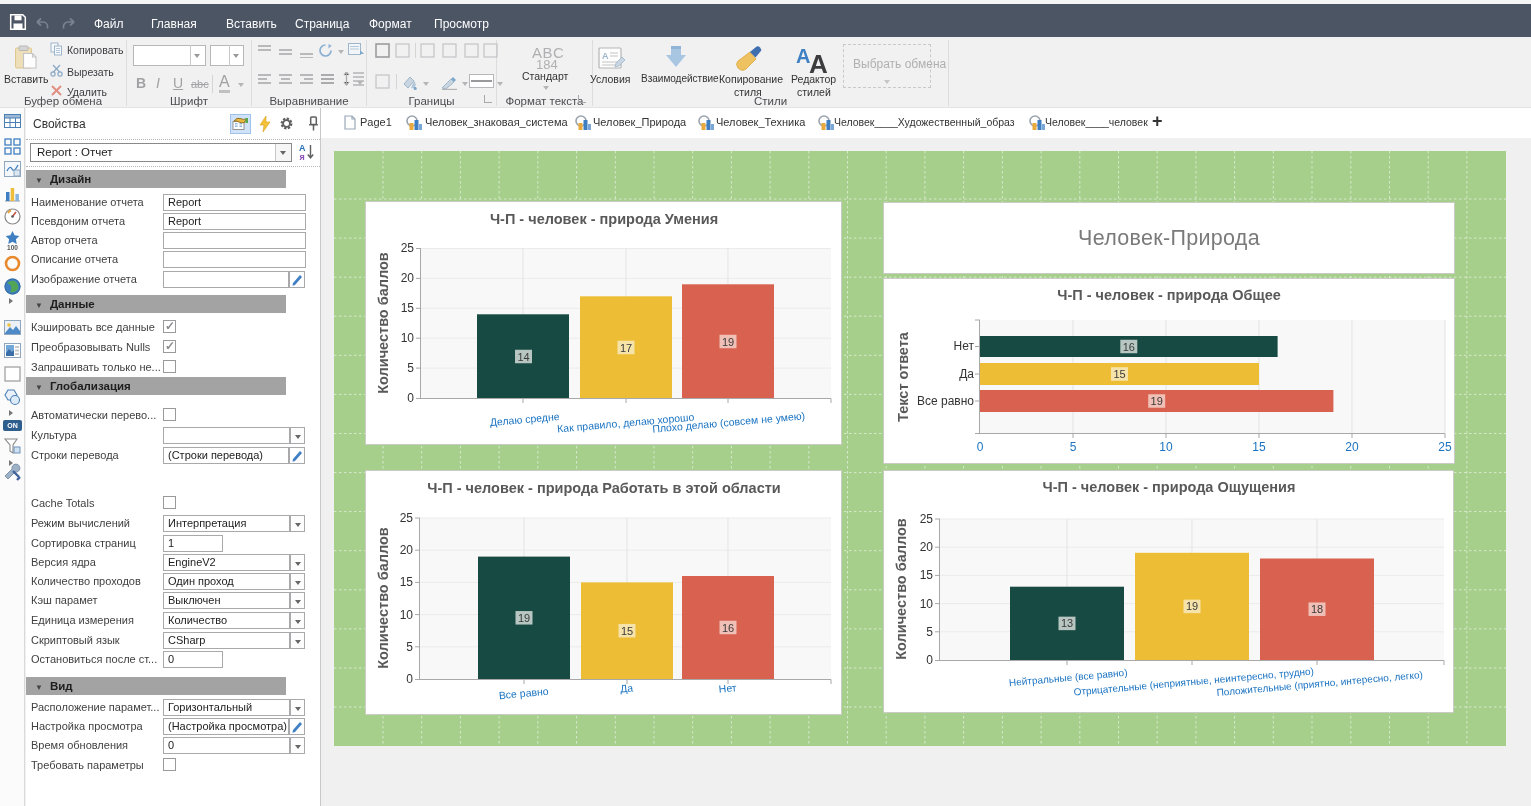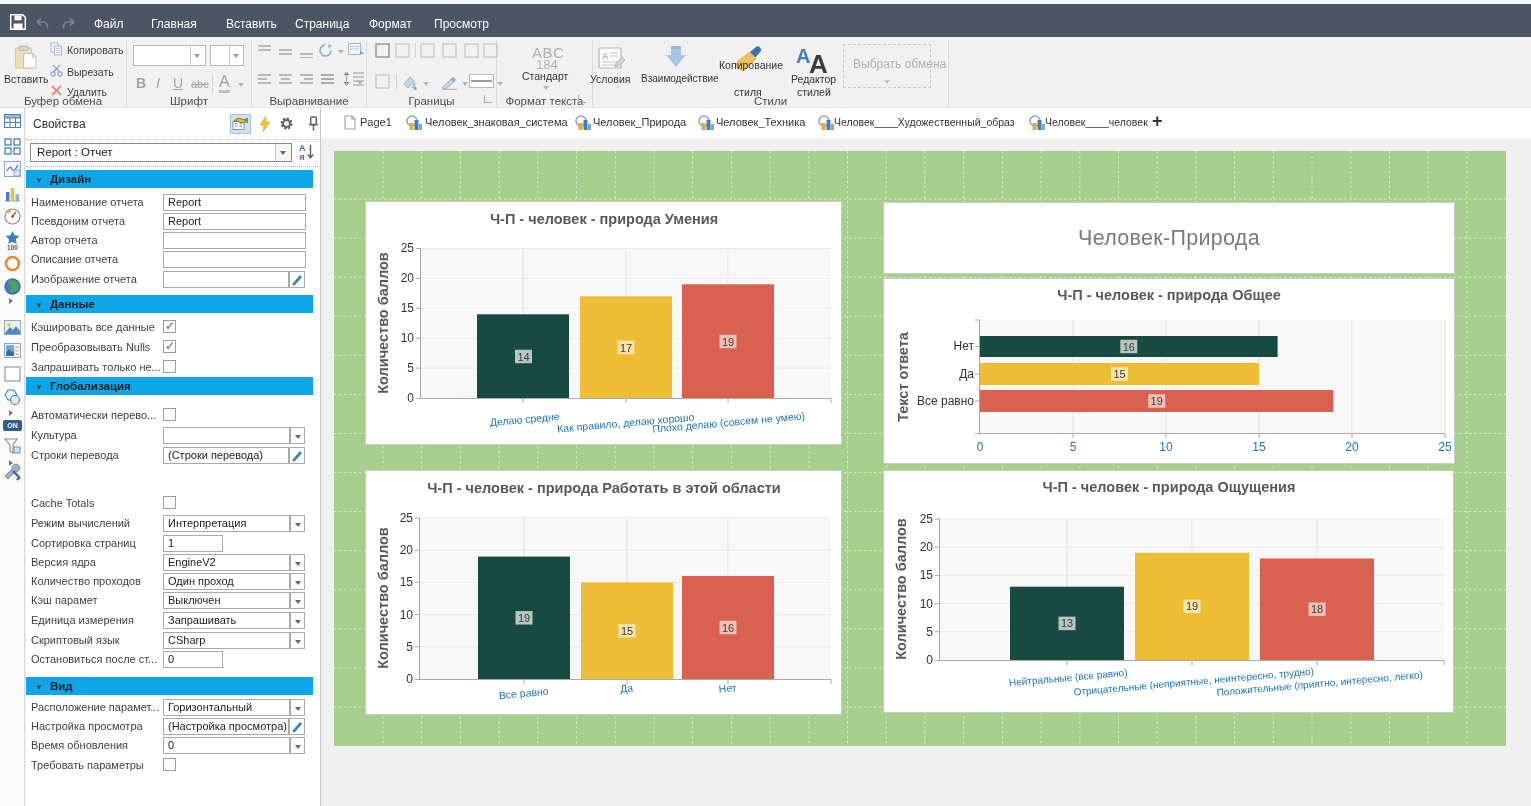--- a/index.html
+++ b/index.html
@@ -18,21 +18,21 @@
 .glabel { position:absolute; top:58px; font-size:11.5px; color:#4c4c50; width:130px; text-align:center; }
 .rtext { position:absolute; font-size:10.5px; color:#3c3c40; white-space:nowrap; }
 
 #tabstrip { left:321px; top:108px; width:1210px; height:36px; background:#fff; border-bottom:1px solid #e0e0e0;}
 #graybelow { left:321px; top:138px; width:1210px; height:668px; background:#f0f0f1; }
 .tab { position:absolute; top:0; height:29px; line-height:29px; font-size:11px; color:#333; }
 
 #leftbar { left:0; top:108px; width:25px; height:698px; background:#fbfbfc; border-right:1px solid #d9d9da; }
 
 #props { left:26px; top:108px; width:295px; height:698px; background:#fff; border-right:1px solid #c8c8c9; font-size:11.5px; color:#404040;}
-.sechead { position:absolute; left:0; width:287px; height:18px; background:#0ea5e9; color:#1e1e1e; font-weight:bold; font-size:11.5px; line-height:18px; }
+.sechead { position:absolute; left:0; width:260px; height:18px; background:#a3a3a3; color:#1e1e1e; font-weight:bold; font-size:11.5px; line-height:18px; }
 .sechead .tri { display:inline-block; margin-left:9px; margin-right:7px; font-size:8px; color:#444; }
 .prow { position:absolute; left:5px; font-size:11px; color:#3f3f3f; white-space:nowrap; }
 .pin { position:absolute; left:137px; width:143px; height:17px; border:1px solid #a9a9ab; background:#fff; font-size:11px; line-height:15px; padding-left:4px; color:#222; white-space:nowrap; overflow:hidden;}
 .pin.short { width:60px; }
 .combo-arrow { position:absolute; width:15px; height:17px; border:1px solid #a9a9ab; background:#fdfdfd; }
 .combo-arrow:after { content:""; position:absolute; left:4px; top:7px; border-left:3.5px solid transparent; border-right:3.5px solid transparent; border-top:4px solid #666; }
 .pencilbox { position:absolute; width:16px; height:17px; border:1px solid #a9a9ab; background:#fff; }
 .cbox { position:absolute; width:13px; height:13px; border:1px solid #9a9a9c; background:#fff; }
 .cbox.on:after { content:"\2713"; position:absolute; left:1px; top:-2px; color:#8a8a8c; font-size:12px; font-weight:bold;}
 
@@ -230,21 +230,21 @@
     <svg style="position:absolute;left:663px;top:9px" width="26" height="27" viewBox="0 0 26 27">
         <rect x="8" y="1" width="10" height="10" fill="#a8c6e2"></rect>
         <path d="M3 9 h20 l-10 12z" fill="#a8c6e2"></path>
         <rect x="8" y="0" width="10" height="3" fill="#8fb4d8"></rect>
       </svg>
     <div class="rtext" style="left:641px;top:36px;color:#333;font-size:10px">Взаимодействие</div>
     <svg style="position:absolute;left:734px;top:8px" width="30" height="28" viewBox="0 0 30 28">
         <path d="M4 16 L16 7 l6 7 L12 24 q-4 3 -8-1 q-3-4 0-7z" fill="#efc261" stroke="#d9a83f" stroke-width="0.8"></path>
         <path d="M16 7 l6-5 q2-1.5 4 0.5 q2 2 0.5 4 l-5 6z" fill="#3f6fae"></path>
       </svg>
-    <div class="rtext" style="left:719px;top:22px;color:#333">Копирование</div>
+    <div class="rtext" style="left:719px;top:36px;color:#333">Копирование</div>
     <div class="rtext" style="left:734px;top:49px;color:#333">стиля</div>
     <svg style="position:absolute;left:796px;top:8px" width="34" height="30" viewBox="0 0 34 30">
         <text x="0" y="18" font-size="20" font-weight="bold" fill="#3f80c4">A</text>
         <text x="13" y="28" font-size="26" font-weight="bold" fill="#3c3c3e">A</text>
       </svg>
     <div class="rtext" style="left:791px;top:36px;color:#333">Редактор</div>
     <div class="rtext" style="left:797px;top:49px;color:#333">стилей</div>
     <div style="position:absolute;left:843px;top:7px;width:88px;height:44px;border:1px dashed #c9c9cb"></div>
     <div class="rtext" style="left:853px;top:20px;font-size:12px;color:#b0b0b2">Выбрать обмена</div>
     <div style="position:absolute;left:884px;top:43px;border-left:3.5px solid transparent;border-right:3.5px solid transparent;border-top:4px solid #c5c5c7"></div>
@@ -455,21 +455,21 @@
     <div class="prow" style="top:448px">Версия ядра</div>
       <div class="pin" style="top:446px;width:127px">EngineV2</div>
       <div class="combo-arrow" style="left:264px;top:446px"></div>
     <div class="prow" style="top:467px">Количество проходов</div>
       <div class="pin" style="top:465px;width:127px">Один проход</div>
       <div class="combo-arrow" style="left:264px;top:465px"></div>
     <div class="prow" style="top:486px">Кэш парамет</div>
       <div class="pin" style="top:484px;width:127px">Выключен</div>
       <div class="combo-arrow" style="left:264px;top:484px"></div>
     <div class="prow" style="top:506px">Единица измерения</div>
-      <div class="pin" style="top:504px;width:127px">Запрашивать</div>
+      <div class="pin" style="top:504px;width:127px">Количество</div>
       <div class="combo-arrow" style="left:264px;top:504px"></div>
     <div class="prow" style="top:526px">Скриптовый язык</div>
       <div class="pin" style="top:524px;width:127px">CSharp</div>
       <div class="combo-arrow" style="left:264px;top:524px"></div>
     <div class="prow" style="top:545px">Остановиться после ст...</div>
       <div class="pin short" style="top:543px">0</div>
 
     <div class="sechead" style="top:569px"><span class="tri">▼</span>Вид</div>
     <div class="prow" style="top:593px">Расположение парамет...</div>
       <div class="pin" style="top:591px;width:127px">Горизонтальный</div>

